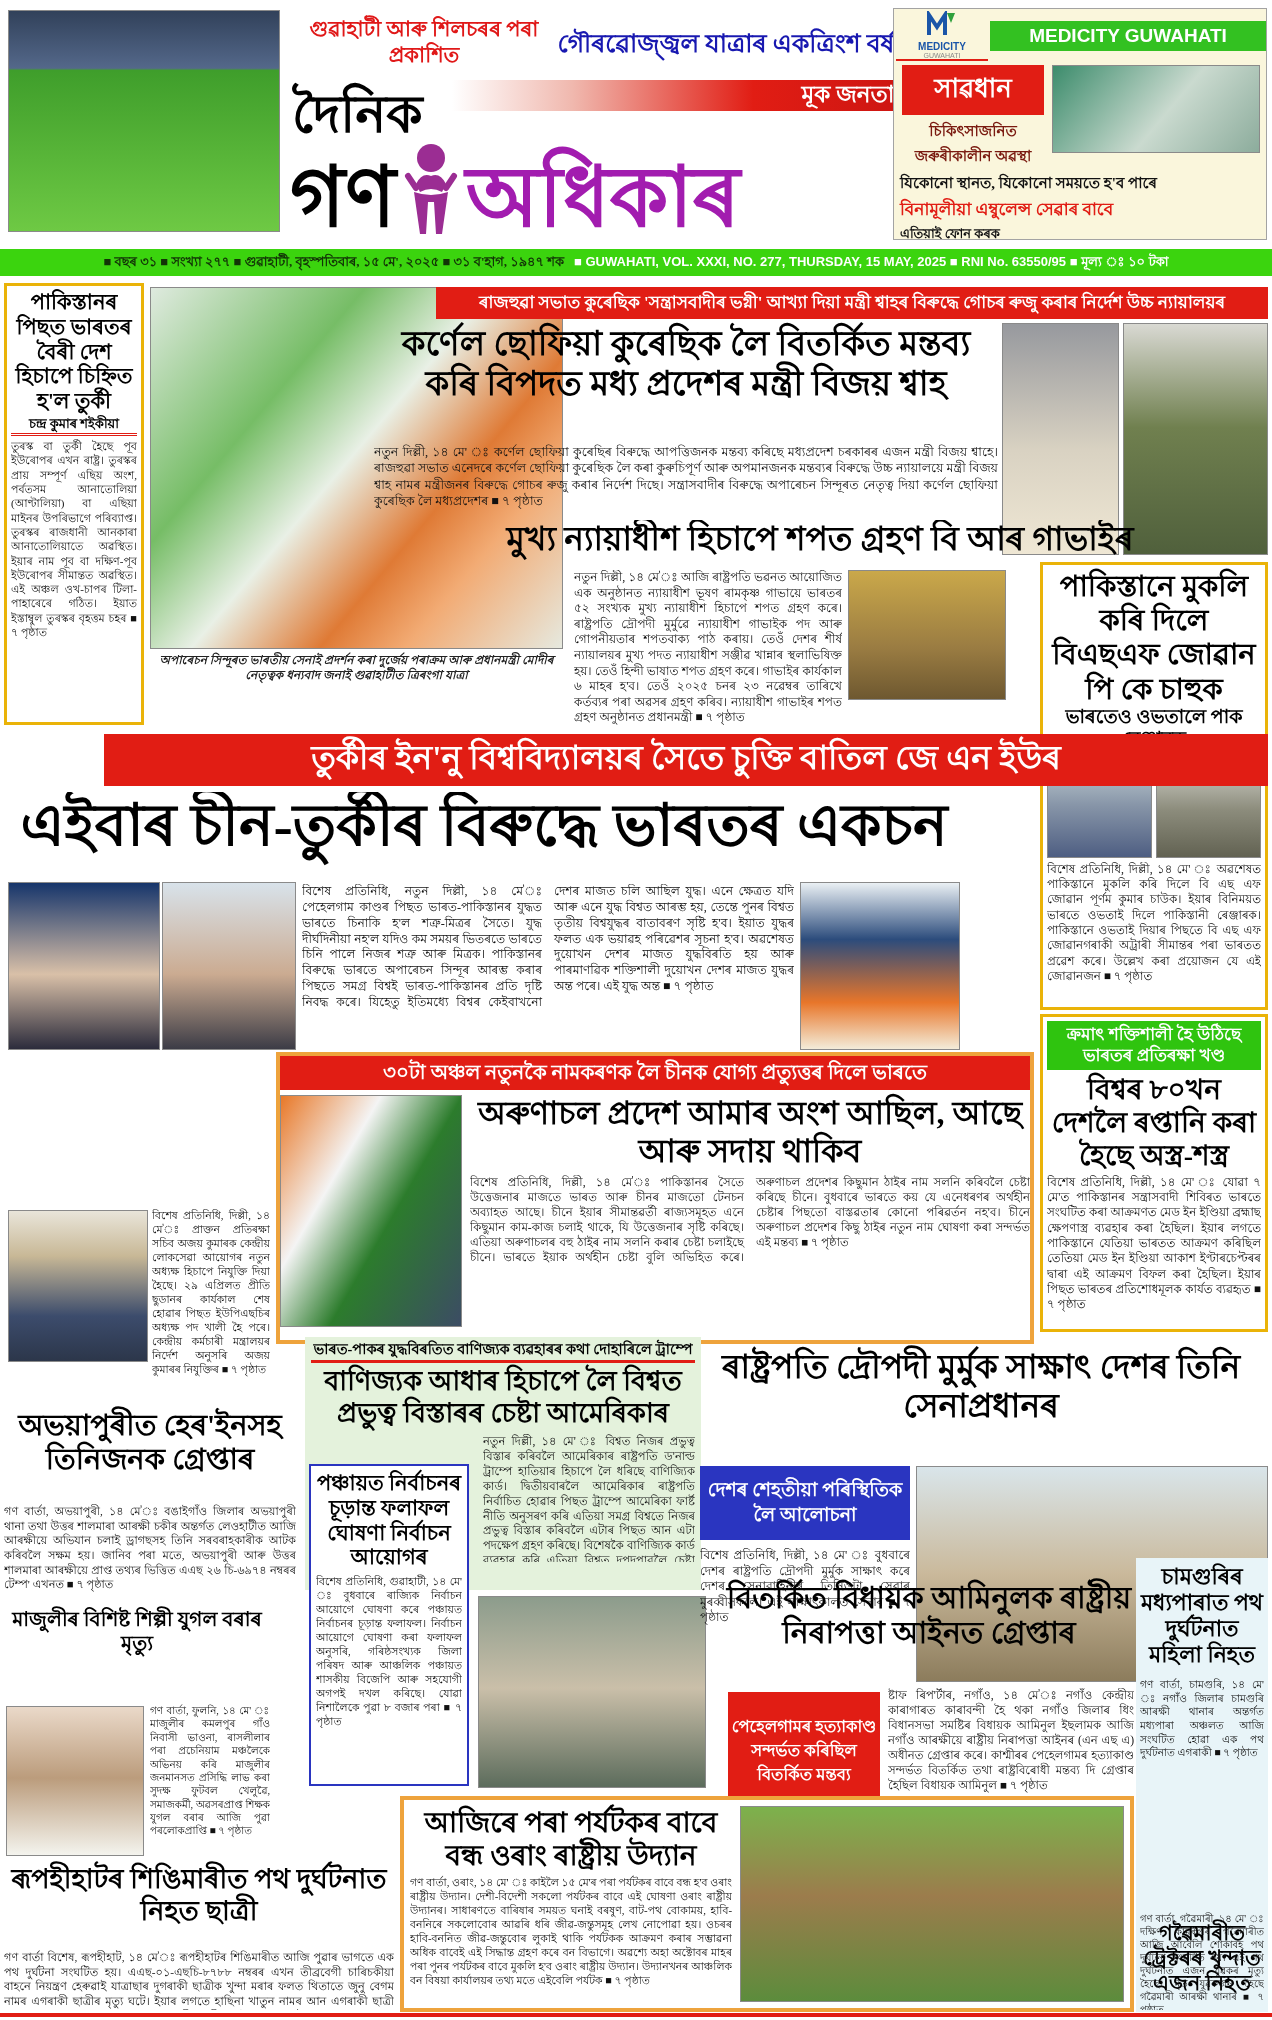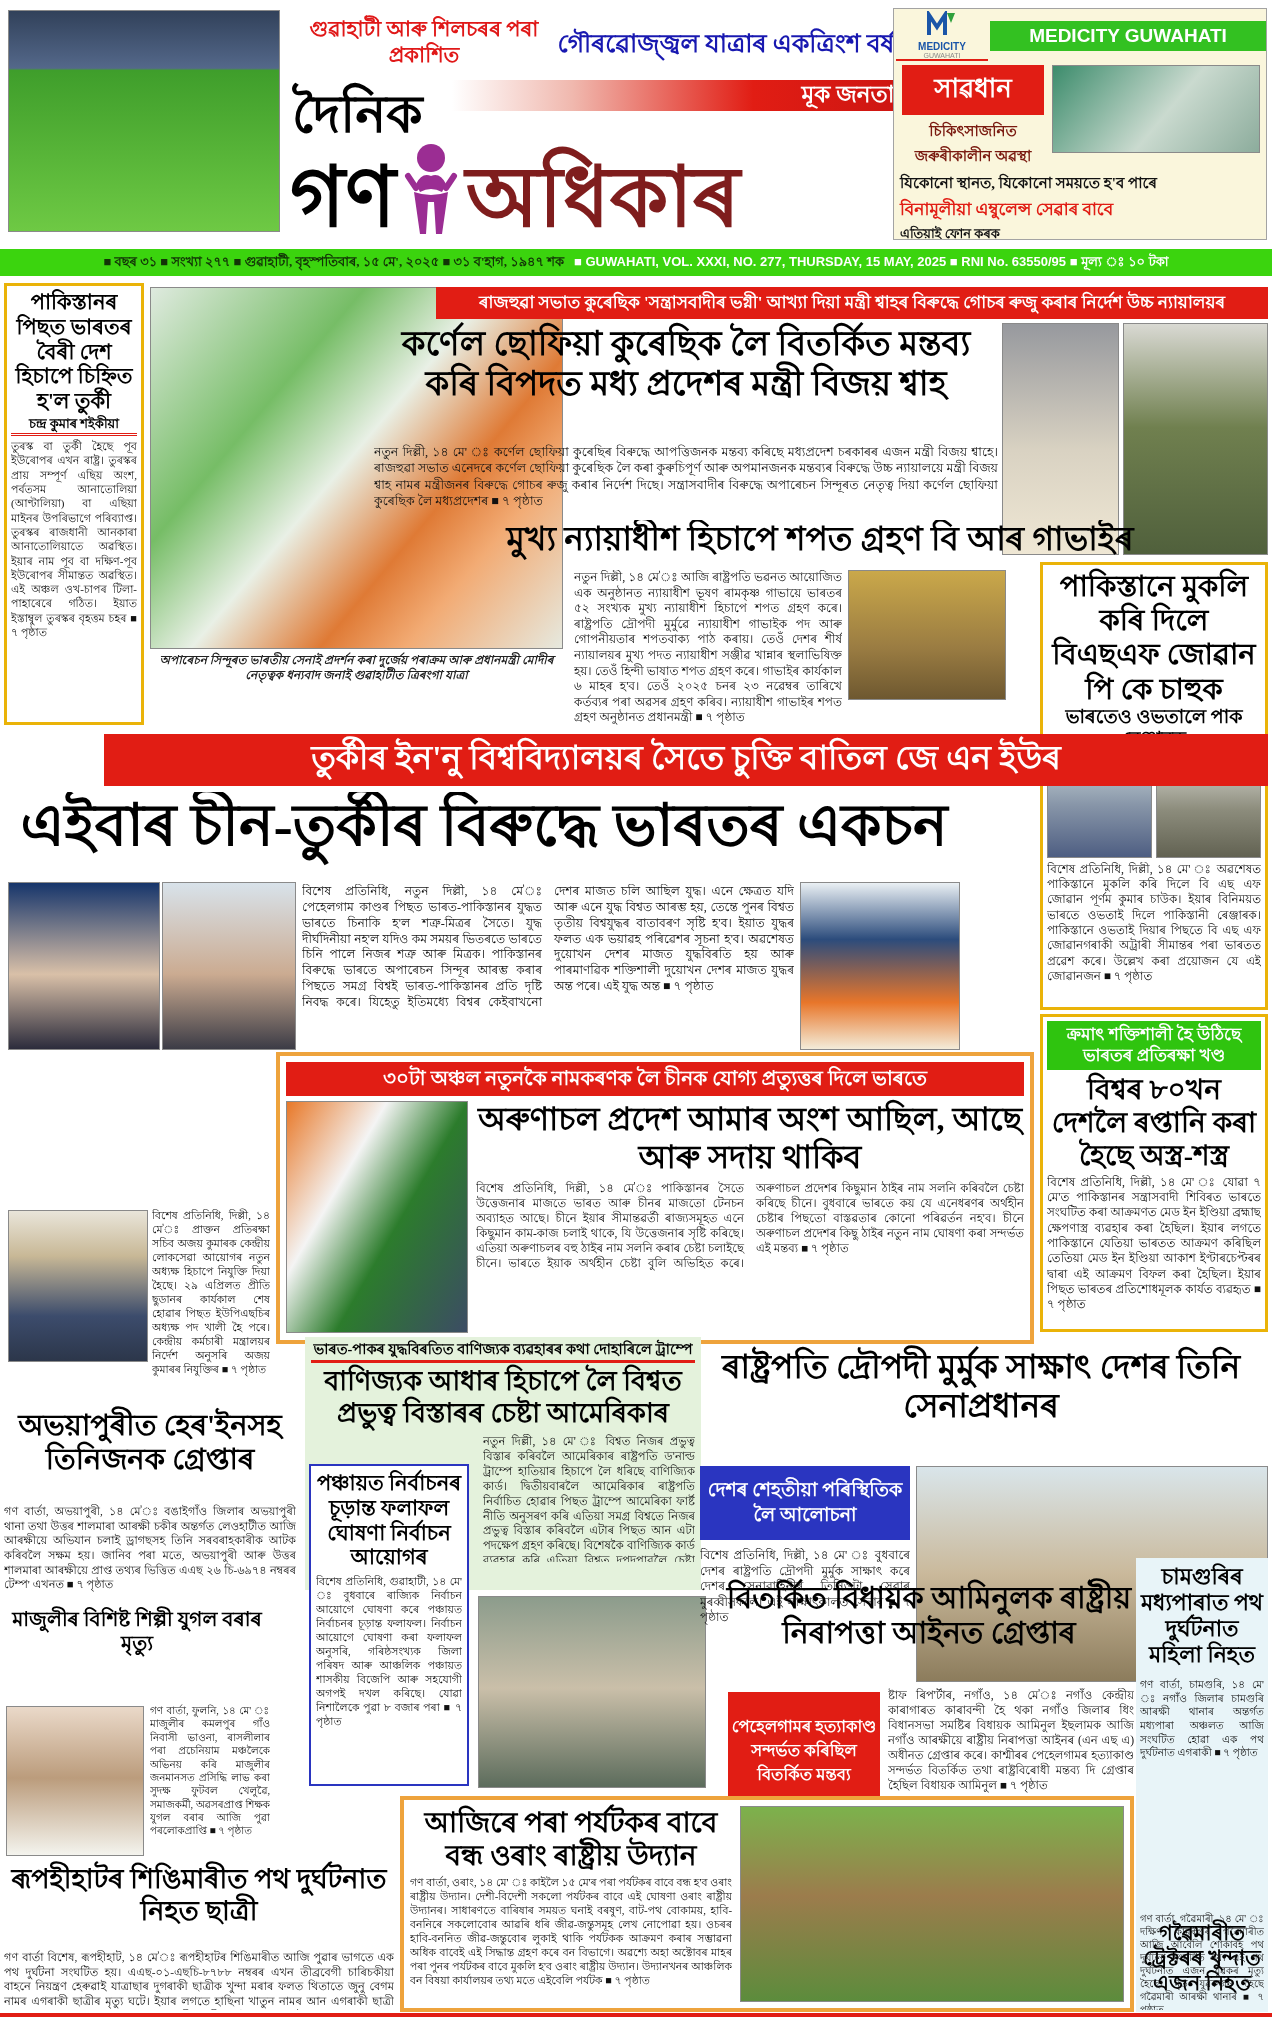--- a/index.html
+++ b/index.html
@@ -57,21 +57,21 @@
   <div class="abs" style="left:290px;top:136px;width:610px;height:102px;display:flex;align-items:flex-end;gap:6px;">
     <span style="font-size:84px;font-weight:900;line-height:0.95;color:#000;">গণ</span>
     <span style="display:inline-block;width:58px;height:96px;">
       <svg width="58" height="96" viewBox="0 0 58 96">
         <circle cx="29" cy="16" r="14" fill="#9b2d93"></circle>
         <path d="M14 42 Q20 30 29 34 Q38 30 44 42 L40 50 Q29 44 18 50 Z" fill="#9b2d93"></path>
         <path d="M12 50 L18 92 L24 92 L26 60 L32 60 L34 92 L40 92 L46 50 Q29 56 12 50 Z" fill="#9b2d93"></path>
         <path d="M6 34 L14 46 M52 34 L44 46" stroke="#9b2d93" stroke-width="6" stroke-linecap="round"></path>
       </svg>
     </span>
-    <span style="font-size:84px;font-weight:900;line-height:0.95;color:#7f1d1d;">অধিকাৰ</span>
+    <span style="font-size:84px;font-weight:900;line-height:0.95;color:#a21caf;">অধিকাৰ</span>
   </div>
 
   <div class="abs" style="left:893px;top:8px;width:374px;height:232px;border:1px solid #a3a3a3;background:#faf6dc;box-sizing:border-box;overflow:hidden;">
     <div style="display:flex;align-items:center;">
       <div style="width:92px;padding:2px;text-align:center;">
         <span style="display:inline-block;">
           <svg width="30" height="26" viewBox="0 0 30 26">
               <path d="M2 24 L2 4 L10 16 L18 4 L18 24" stroke="#1a55a8" stroke-width="4" fill="none"></path>
               <path d="M20 2 L28 2 L24 12 Z" fill="#2fa03c"></path>
             </svg>
@@ -143,21 +143,21 @@
 
   <div class="abs box-cyan" style="left:1040px;top:1014px;width:228px;height:318px;padding:4px;overflow:hidden;">
     <div class="band-green" style="font-size:17px;padding:3px 2px;line-height:1.25;">ক্ৰমাৎ শক্তিশালী হৈ উঠিছে ভাৰতৰ প্ৰতিৰক্ষা খণ্ড</div>
     <div class="hl" style="font-size:28px;margin-top:3px;">বিশ্বৰ ৮০খন দেশলৈ ৰপ্তানি কৰা হৈছে অস্ত্ৰ-শস্ত্ৰ</div>
     <div class="body-txt" style="font-size:11.8px;margin-top:3px;">বিশেষ প্ৰতিনিধি, দিল্লী, ১৪ মে' ঃ যোৱা ৭ মে'ত পাকিস্তানৰ সন্ত্ৰাসবাদী শিবিৰত ভাৰতে সংঘটিত কৰা আক্ৰমণত মেড ইন ইণ্ডিয়া ব্ৰহ্মাছ ক্ষেপণাস্ত্ৰ ব্যৱহাৰ কৰা হৈছিল। ইয়াৰ লগতে পাকিস্তানে যেতিয়া ভাৰতত আক্ৰমণ কৰিছিল তেতিয়া মেড ইন ইণ্ডিয়া আকাশ ইণ্টাৰচেপ্টৰৰ দ্বাৰা এই আক্ৰমণ বিফল কৰা হৈছিল। ইয়াৰ পিছত ভাৰতৰ প্ৰতিশোধমূলক কাৰ্যত ব্যৱহৃত  ■ ৭ পৃষ্ঠাত</div>
   </div>
 
   <div class="abs photo ph-ajay" style="left:8px;top:1210px;width:140px;height:152px;"></div>
   <div class="abs body-txt" style="left:152px;top:1208px;width:118px;height:192px;font-size:10.8px;">বিশেষ প্ৰতিনিধি, দিল্লী, ১৪ মে'ঃ প্ৰাক্তন প্ৰতিৰক্ষা সচিব অজয় কুমাৰক কেন্দ্ৰীয় লোকসেৱা আয়োগৰ নতুন অধ্যক্ষ হিচাপে নিযুক্তি দিয়া হৈছে। ২৯ এপ্ৰিলত প্ৰীতি ছুডানৰ কাৰ্যকাল শেষ হোৱাৰ পিছত ইউপিএছচিৰ অধ্যক্ষ পদ খালী হৈ পৰে। কেন্দ্ৰীয় কৰ্মচাৰী মন্ত্ৰালয়ৰ নিৰ্দেশ অনুসৰি অজয় কুমাৰৰ নিযুক্তিৰ  ■ ৭ পৃষ্ঠাত</div>
 
-  <div class="abs box-orange" style="left:276px;top:1052px;width:758px;height:292px;padding:6px;overflow:hidden;">
+  <div class="abs box-orange" style="left:276px;top:1052px;width:758px;height:292px;overflow:hidden;">
     <div class="kicker" style="height:34px;font-size:20px;">৩০টা অঞ্চল নতুনকৈ নামকৰণক লৈ চীনক যোগ্য প্ৰত্যুত্তৰ দিলে ভাৰতে</div>
     <div style="display:flex;gap:8px;margin-top:5px;">
       <div class="photo ph-mea" style="width:182px;height:232px;flex:none;"></div>
       <div style="flex:1;">
         <div class="hl" style="font-size:32px;">অৰুণাচল প্ৰদেশ আমাৰ অংশ আছিল, আছে আৰু সদায় থাকিব</div>
         <div class="body-txt two-col" style="font-size:11.6px;height:140px;margin-top:4px;">বিশেষ প্ৰতিনিধি, দিল্লী, ১৪ মে'ঃ পাকিস্তানৰ সৈতে উত্তেজনাৰ মাজতে ভাৰত আৰু চীনৰ মাজতো টেনচন অব্যাহত আছে। চীনে ইয়াৰ সীমান্তৱৰ্তী ৰাজ্যসমূহত এনে কিছুমান কাম-কাজ চলাই থাকে, যি উত্তেজনাৰ সৃষ্টি কৰিছে। এতিয়া অৰুণাচলৰ বহু ঠাইৰ নাম সলনি কৰাৰ চেষ্টা চলাইছে চীনে। ভাৰতে ইয়াক অৰ্থহীন চেষ্টা বুলি অভিহিত কৰে। অৰুণাচল প্ৰদেশৰ কিছুমান ঠাইৰ নাম সলনি কৰিবলৈ চেষ্টা কৰিছে চীনে। বুধবাৰে ভাৰতে কয় যে এনেধৰণৰ অৰ্থহীন চেষ্টাৰ পিছতো বাস্তৱতাৰ কোনো পৰিৱৰ্তন নহ'ব। চীনে অৰুণাচল প্ৰদেশৰ কিছু ঠাইৰ নতুন নাম ঘোষণা কৰা সন্দৰ্ভত এই মন্তব্য  ■ ৭ পৃষ্ঠাত</div>
       </div>
     </div>
   </div>
 

